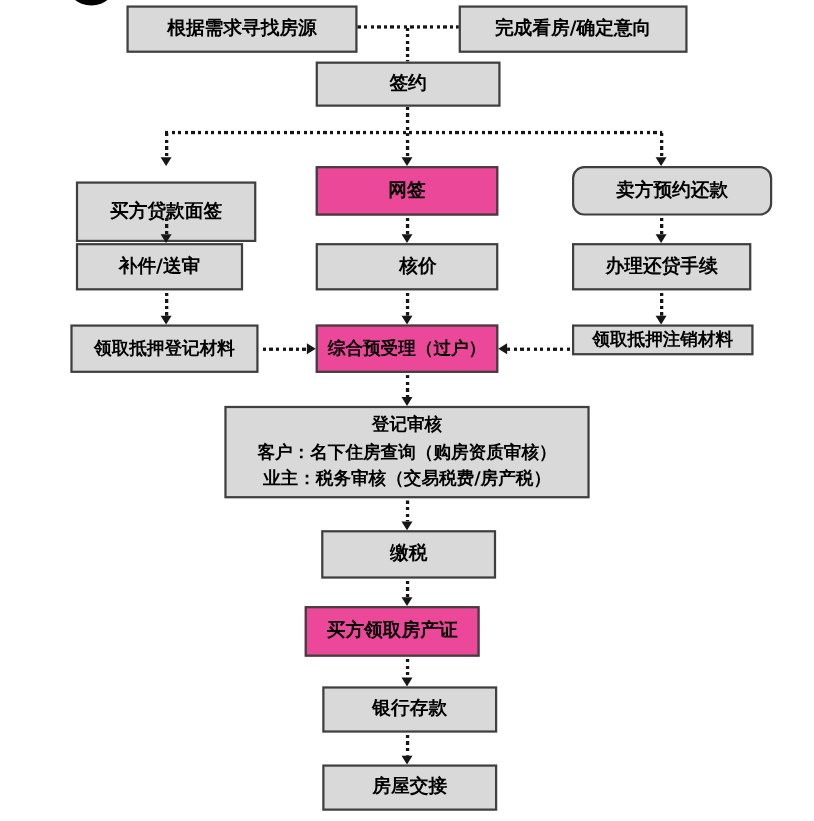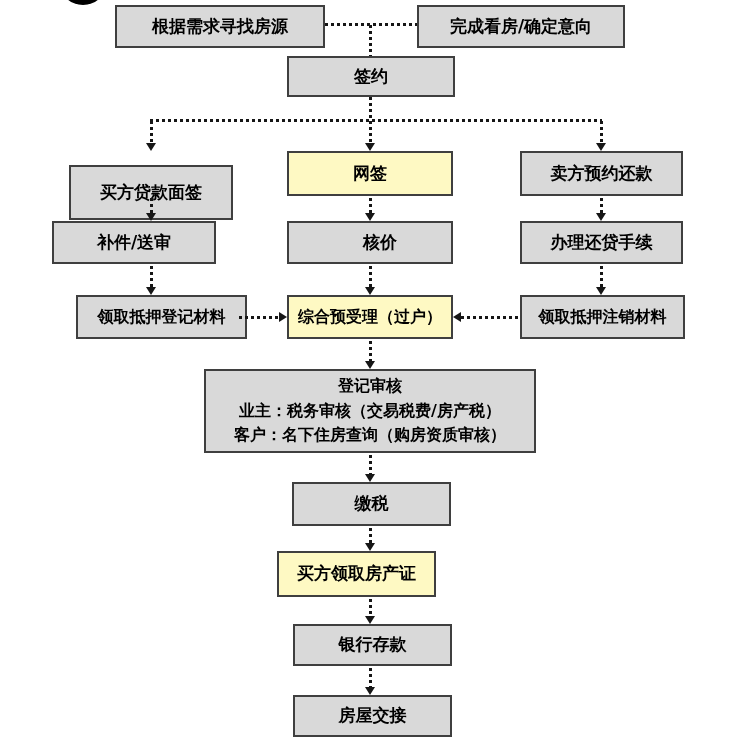--- a/index.html
+++ b/index.html
@@ -23,21 +23,21 @@
     border: 2px solid #3f3f3f;
     display: flex;
     align-items: center;
     justify-content: center;
     text-align: center;
     font-size: 17px;
     font-weight: bold;
     color: #000000;
     line-height: 1.25;
   }
-  .node.hl { background: #fef9c3; }
+  .node.hl { background: #ec4899; }
   .node.big {
     flex-direction: column;
     font-size: 16px;
     line-height: 1.55;
     padding: 4px 6px;
   }
   
   .hline {
     position: absolute;
     height: 3px;
@@ -59,27 +59,27 @@
     width: 46px; height: 43px;
     background: #000000;
     border-radius: 50%;
   }
   
   #n-find          { left: 115px; top: 5px;   width: 210px; height: 43px; text-align: right; }
   #n-confirm       { left: 417px; top: 5px;   width: 208px; height: 43px; }
   #n-sign          { left: 287px; top: 56px;  width: 168px; height: 41px; }
   #n-loan-intv     { left: 69px;  top: 165px; width: 164px; height: 55px; }
   #n-online        { left: 287px; top: 151px; width: 166px; height: 45px; }
-  #n-seller-repay  { left: 520px; top: 151px; width: 163px; height: 45px; }
-  #n-supplement    { left: 52px;  top: 221px; width: 164px; height: 43px; }
+  #n-seller-repay  { left: 520px; top: 151px; width: 182px; height: 45px; border-radius: 11px; }
+  #n-supplement    { left: 69px;  top: 221px; width: 152px; height: 43px; }
   #n-price         { left: 287px; top: 221px; width: 166px; height: 43px; padding-left: 20px; }
   #n-repay-proc    { left: 520px; top: 221px; width: 163px; height: 43px; }
-  #n-reg-mat       { left: 64px;  top: 295px; width: 171px; height: 44px; font-size: 16px; margin-left: 12px; }
+  #n-reg-mat       { left: 64px;  top: 295px; width: 171px; height: 44px; font-size: 16px; }
   #n-pre-accept    { left: 287px; top: 295px; width: 166px; height: 44px; font-size: 16px; }
-  #n-cancel-mat    { left: 520px; top: 295px; width: 165px; height: 44px; font-size: 16px; }
+  #n-cancel-mat    { left: 520px; top: 295px; width: 165px; height: 28px; font-size: 16px; }
   #n-reg-review    { left: 204px; top: 369px; width: 332px; height: 84px; }
   #n-tax           { left: 292px; top: 482px; width: 159px; height: 44px; }
   #n-cert          { left: 277px; top: 551px; width: 159px; height: 46px; }
   #n-bank          { left: 293px; top: 624px; width: 159px; height: 42px; }
   #n-handover      { left: 293px; top: 695px; width: 159px; height: 42px; }
   
   #c-top-h        { left: 325px; top: 23px;  width: 92px; }
   #c-top-v        { left: 369px; top: 25px;  height: 31px; }
   #c-sign-v       { left: 369px; top: 97px;  height: 23px; }
   #c-branch-h     { left: 150px; top: 119px; width: 452px; }
@@ -167,22 +167,22 @@
   <div class="hline" id="c-row5-l"></div>
   <div class="arr right" id="a-row5-l"></div>
   <div class="hline" id="c-row5-r"></div>
   <div class="arr left" id="a-row5-r"></div>
 
   <div class="vline" id="c-m5big"></div>
   <div class="arr down" id="a-m5big"></div>
 
   <div class="node big" id="n-reg-review">
     <span>登记审核</span>
+    <span>客户：名下住房查询（购房资质审核）</span>
     <span>业主：税务审核（交易税费/房产税）</span>
-    <span>客户：名下住房查询（购房资质审核）</span>
   </div>
 
   <div class="vline" id="c-big-tax"></div>
   <div class="arr down" id="a-big-tax"></div>
 
   <div class="node" id="n-tax">缴税</div>
   <div class="vline" id="c-tax-cert"></div>
   <div class="arr down" id="a-tax-cert"></div>
 
   <div class="node hl" id="n-cert">买方领取房产证</div>

